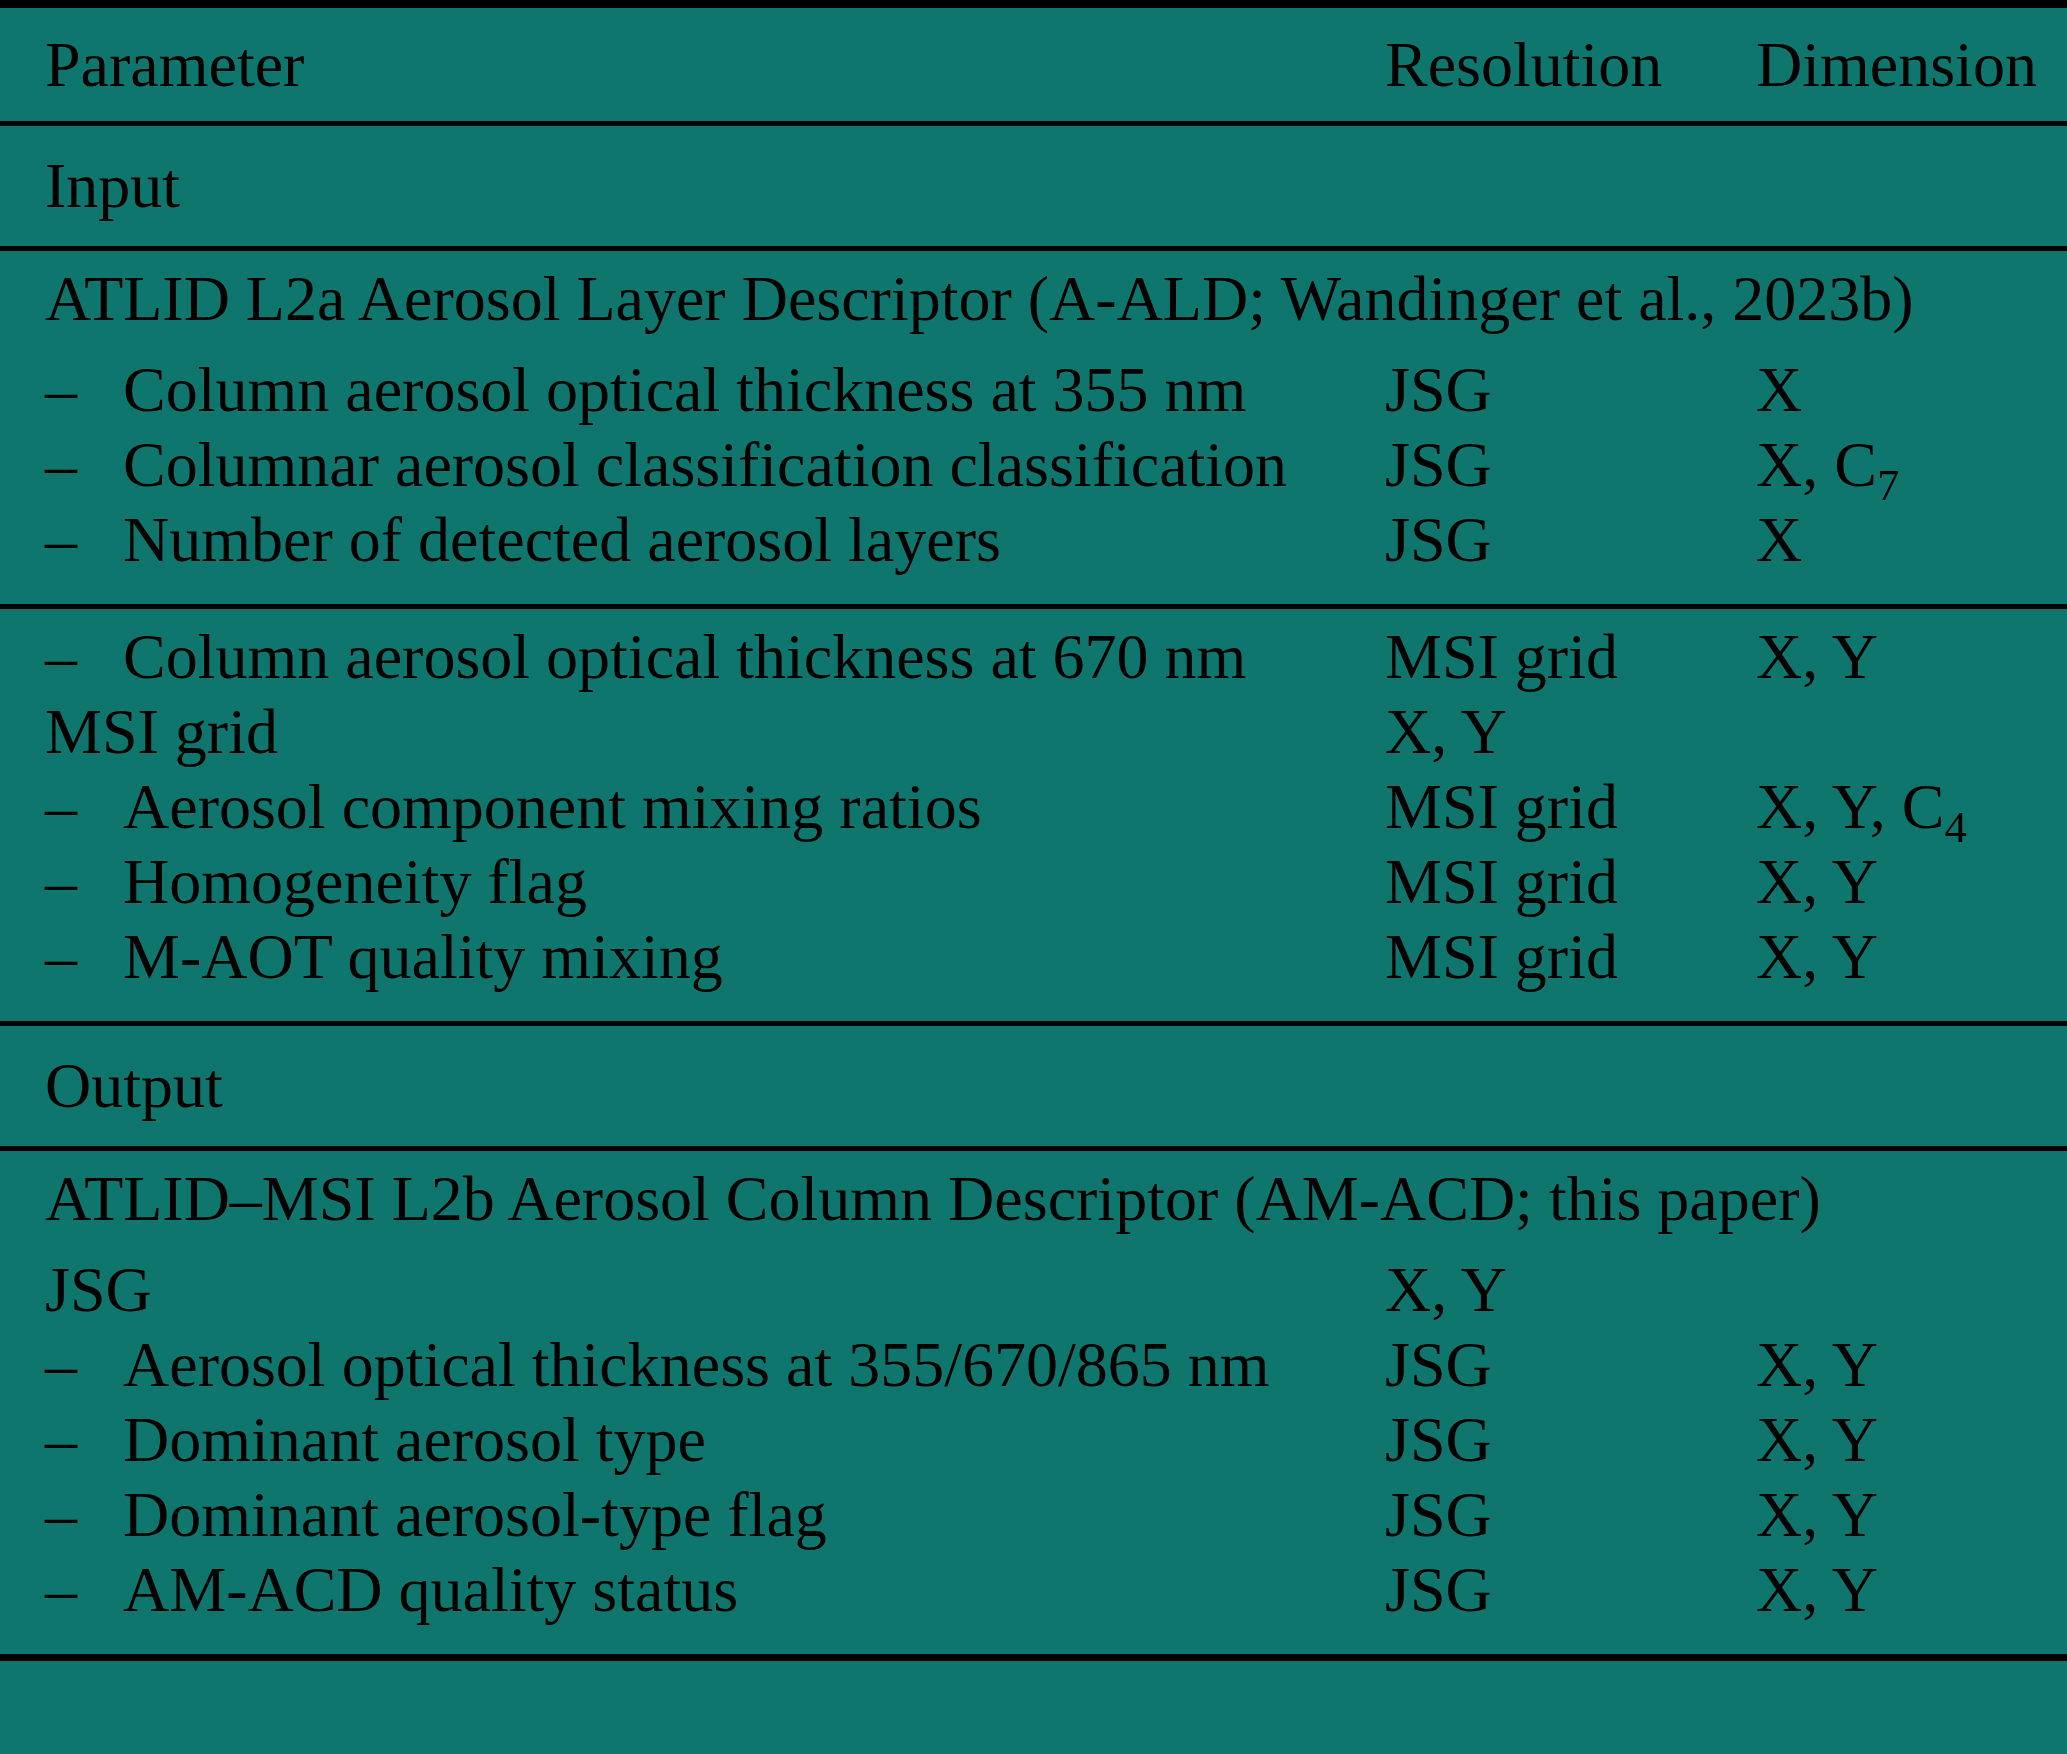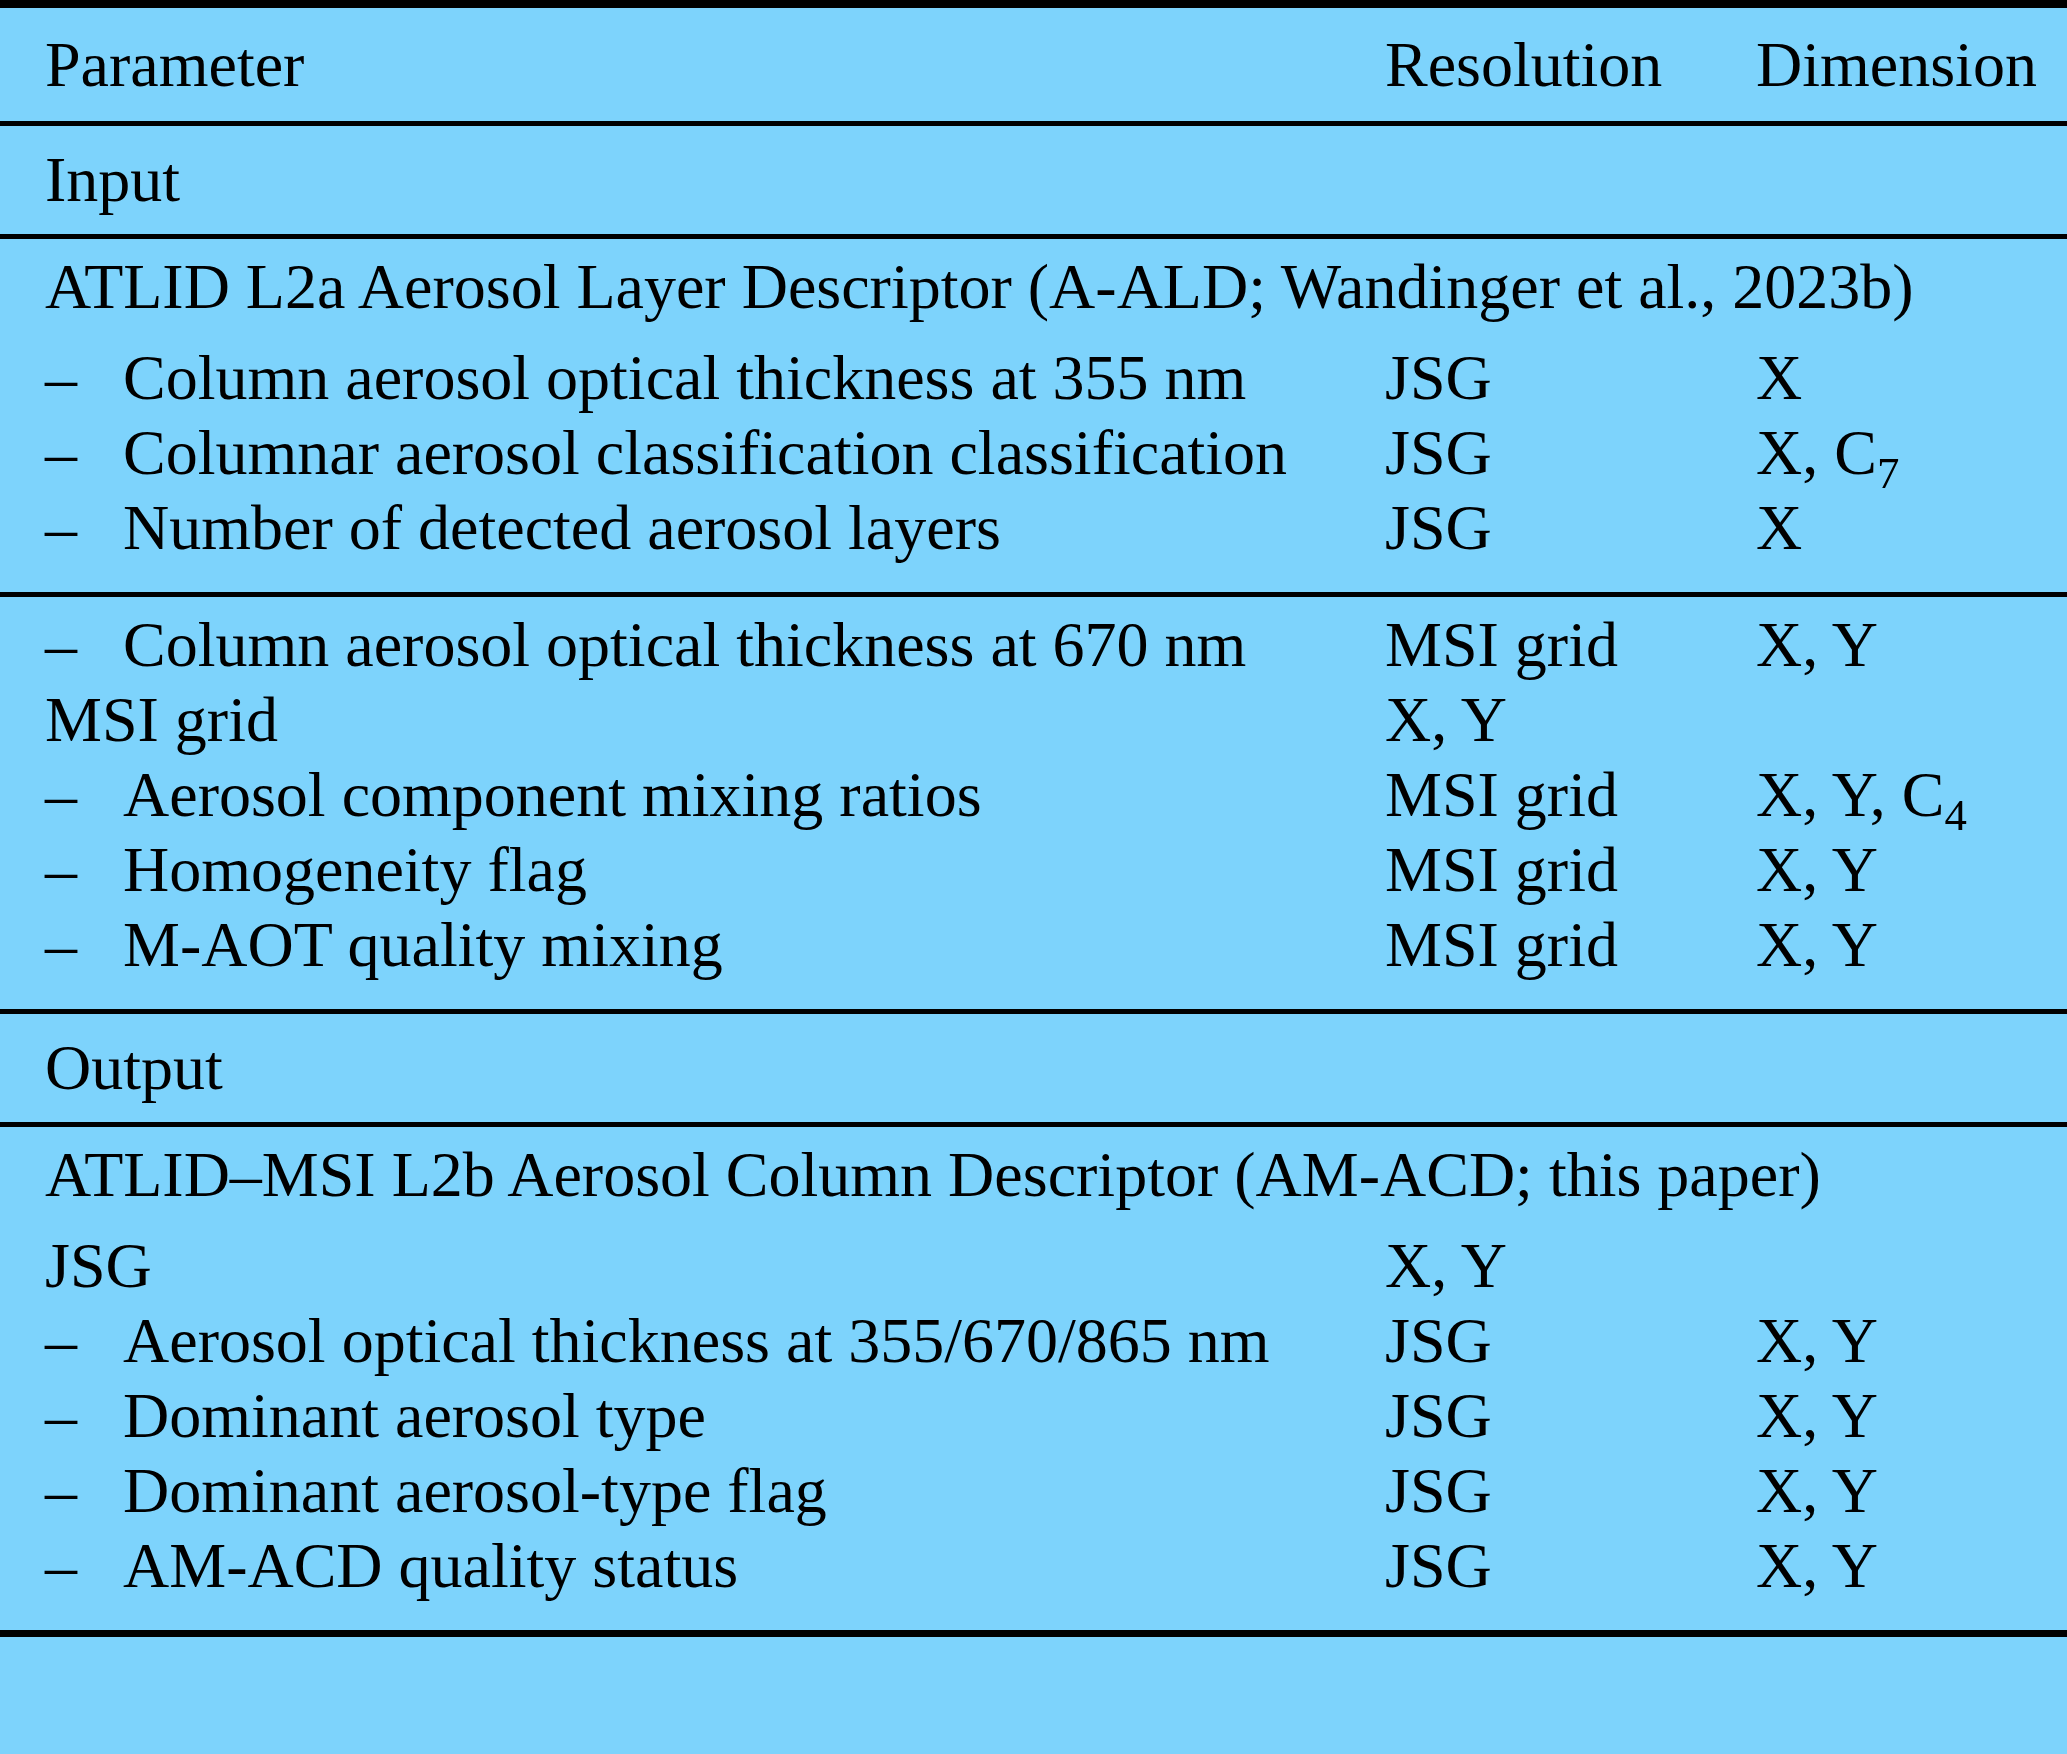--- a/index.html
+++ b/index.html
@@ -4,21 +4,21 @@
 <style>
   html, body {
     margin: 0;
     padding: 0;
     background: #ffffff;
   }
   .page {
     position: relative;
     width: 2067px;
     height: 1754px;
-    background: #7dd3fc;
+    background: #0f766e;
     color: #000000;
     font-family: "Liberation Serif", "DejaVu Serif", serif;
     font-size: 64px;
     overflow: hidden;
     box-sizing: border-box;
   }
   .rule {
     width: 100%;
     height: 5px;
     background: #000000;
@@ -30,21 +30,21 @@
     display: grid;
     grid-template-columns: 1340px 371px 1fr;
     padding-left: 45px;
     box-sizing: border-box;
     align-items: center;
   }
   .thead { height: 113px; }
   .thead .cell { font-size: 64px; }
 
   .group-row {
-    height: 108px;
+    height: 120px;
     display: flex;
     align-items: center;
     padding-left: 45px;
     box-sizing: border-box;
   }
 
   .sec {
     padding: 10px 0 27px 0;
     border-radius: 29px;
   }

